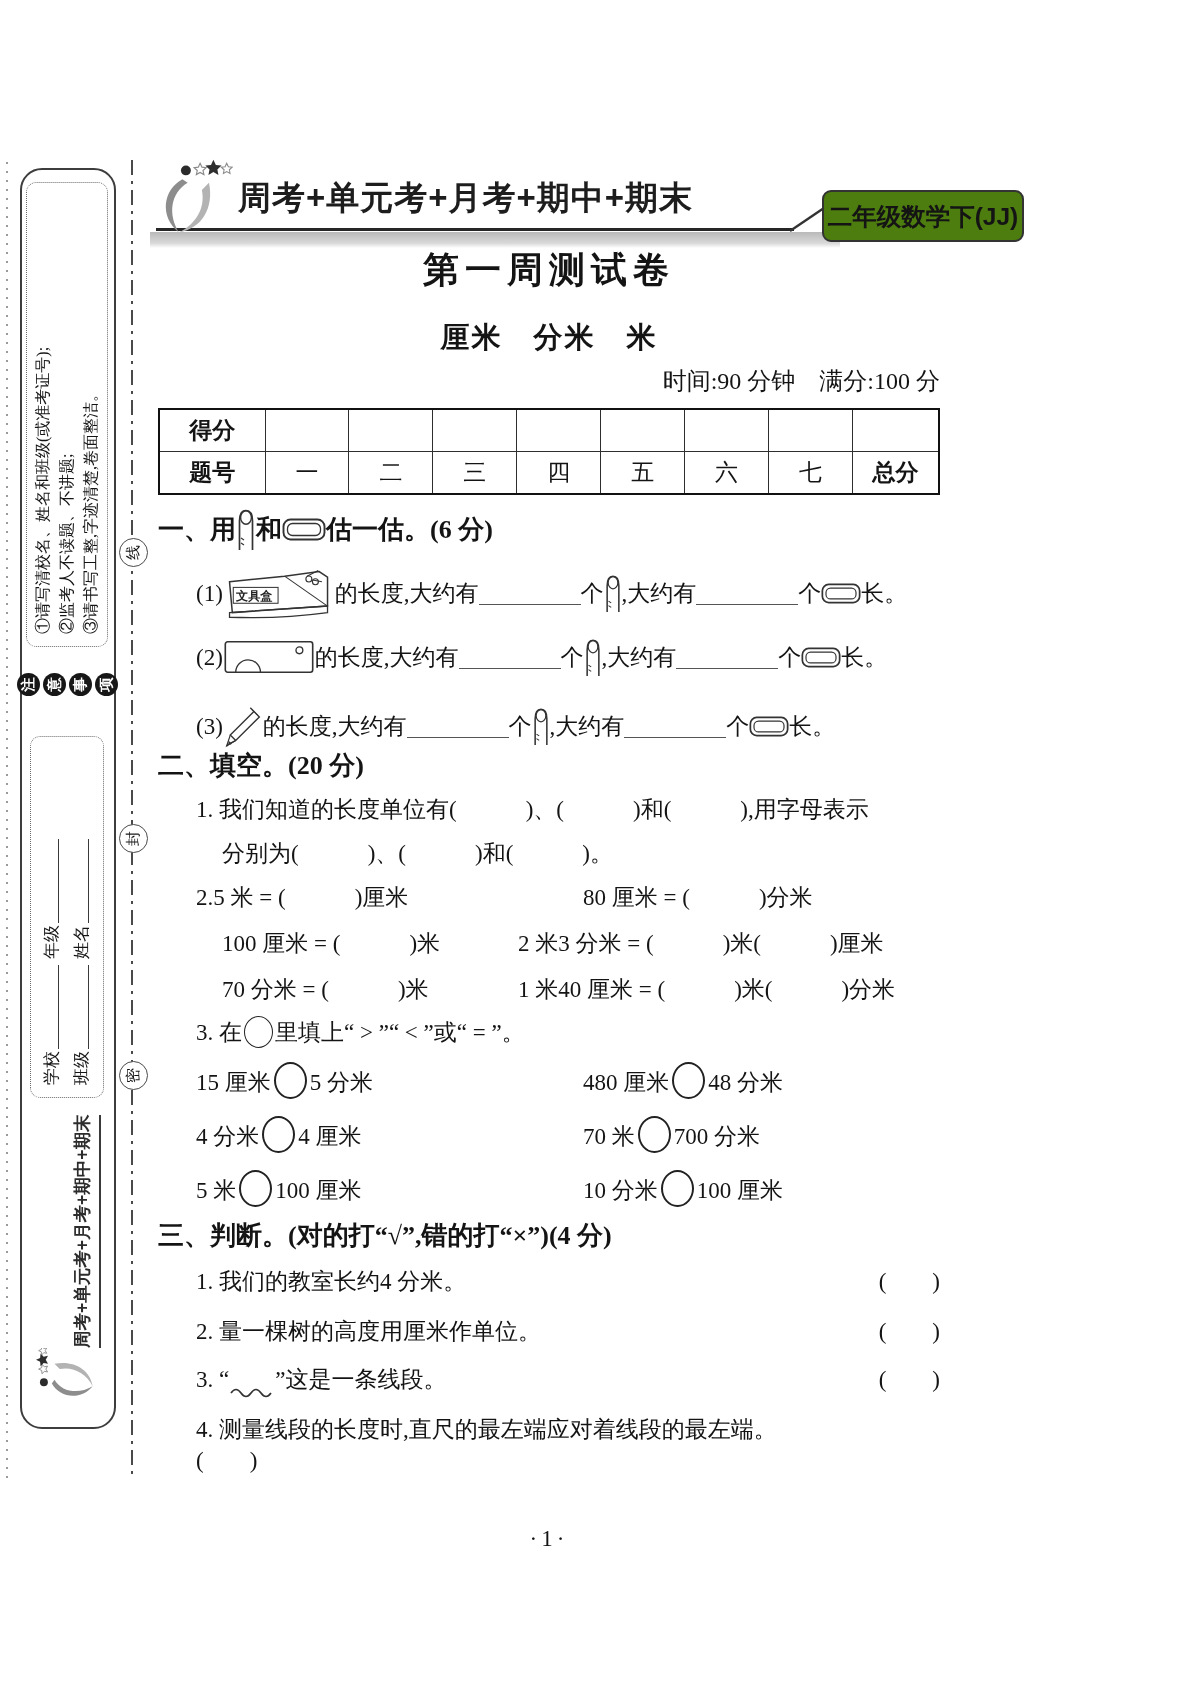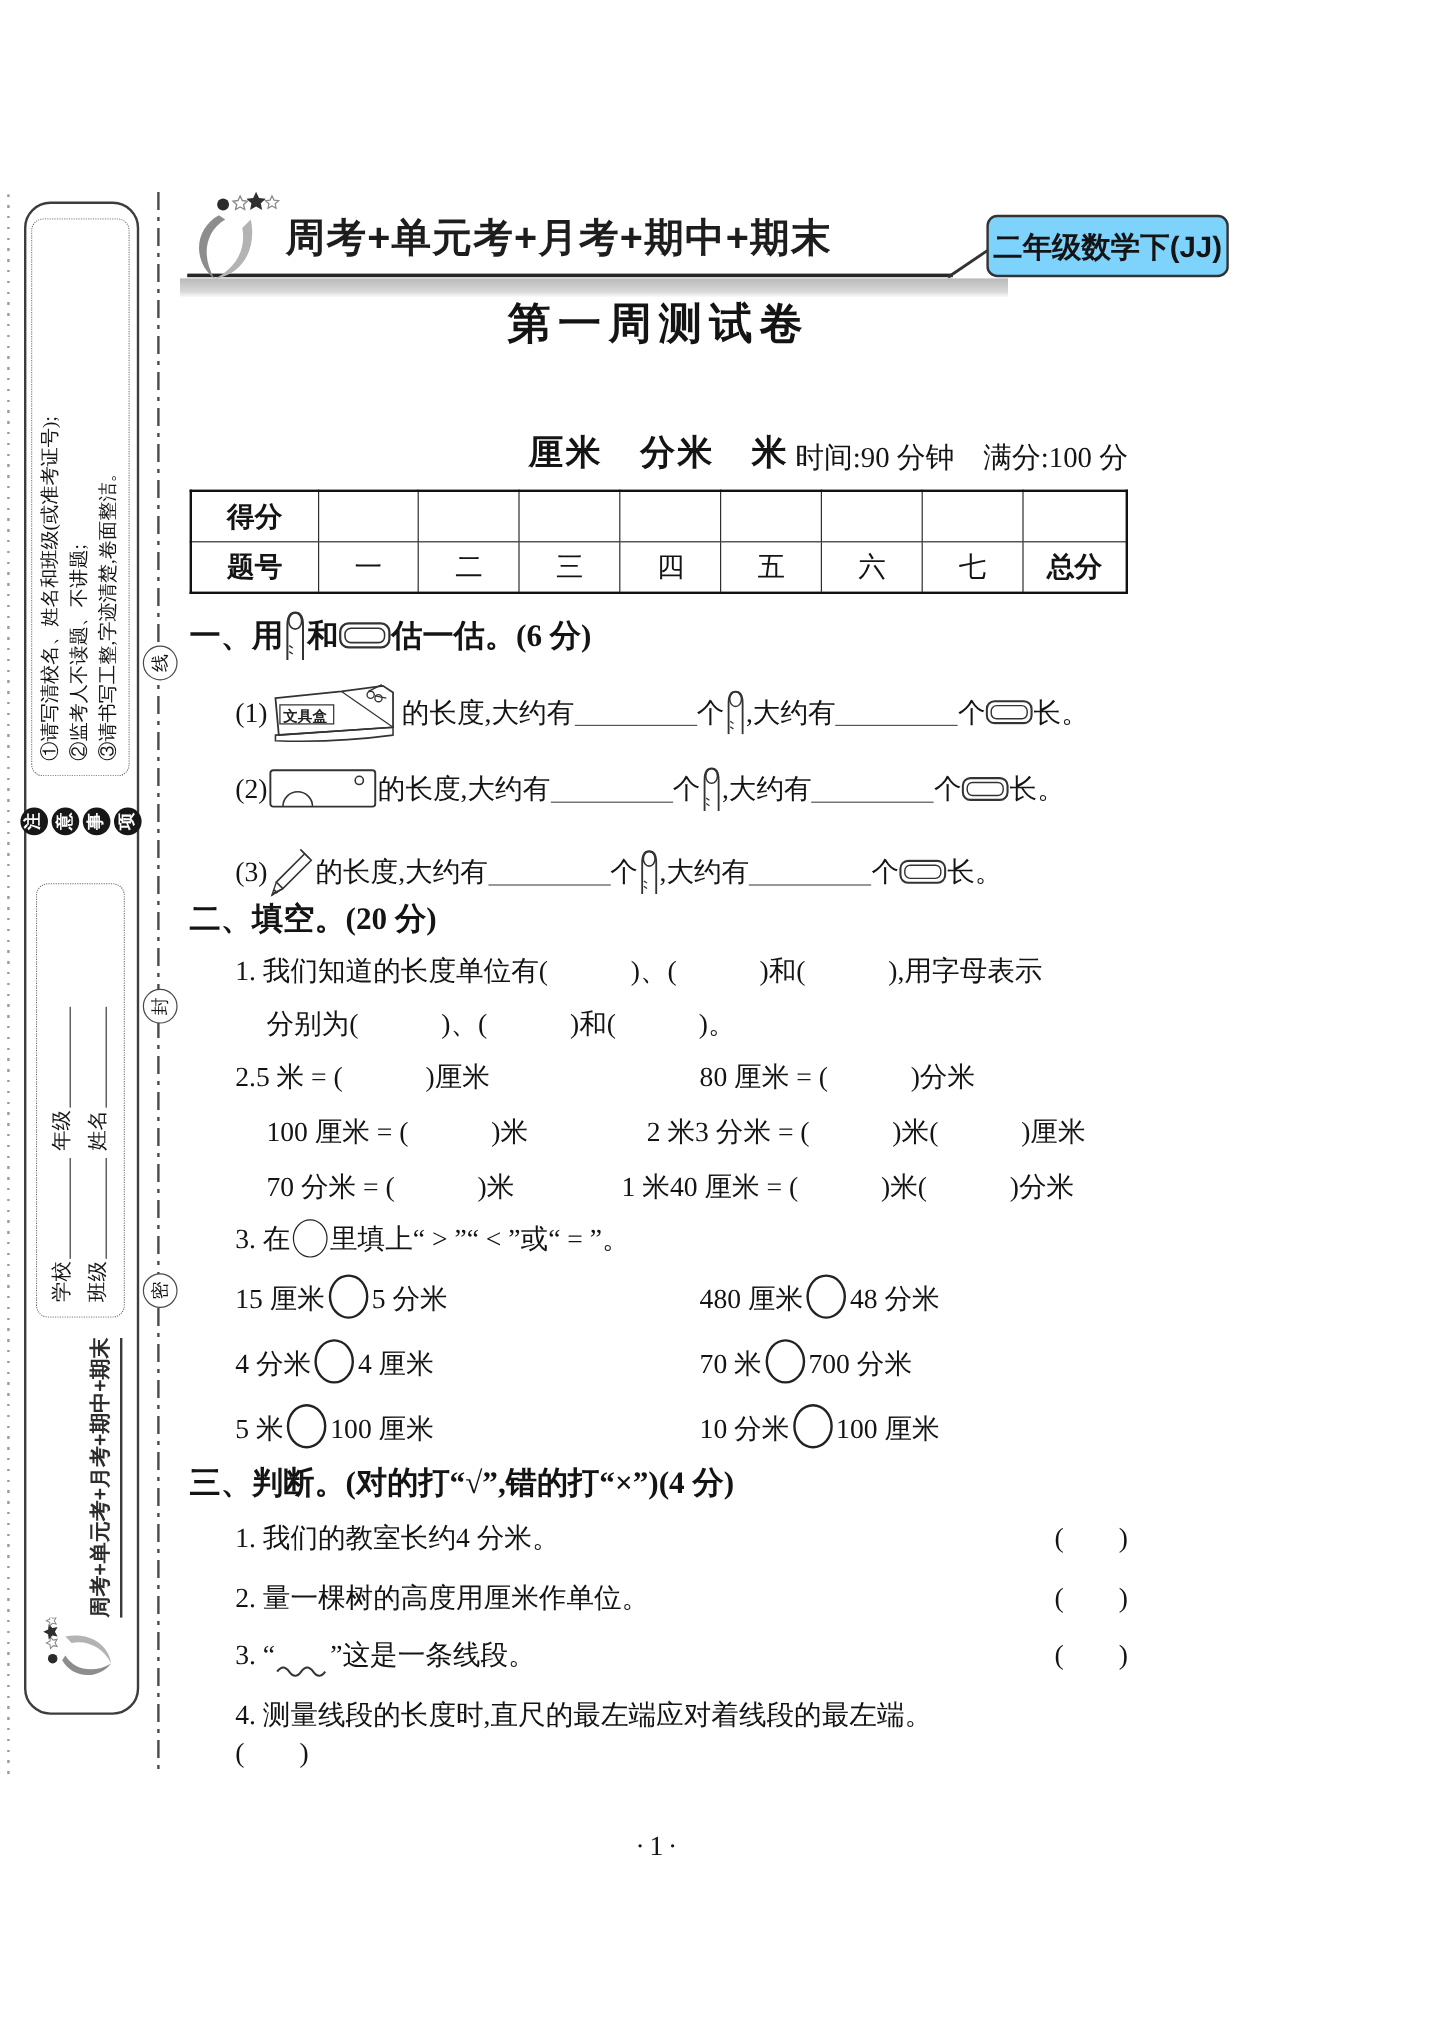--- a/index.html
+++ b/index.html
@@ -40,30 +40,30 @@
   .notice-box{flex:1;margin-left:26px;margin-right:10px;border:1.6px dotted #6a6a6a;border-radius:10px;
     padding:4px 12px;font-size:16px;line-height:24px;}
 
   
   .hdr-shadow{position:absolute;left:150px;top:232px;width:690px;height:16px;
     background:linear-gradient(180deg,#b9b9b9 0%,#d9d9d9 70%,rgba(233,233,233,0) 100%);}
   .hdr-rule{position:absolute;left:156px;top:228px;width:638px;height:2.6px;background:#262626;}
   .hdr-diag{position:absolute;left:788px;top:204px;}
   .brand-row{position:absolute;left:238px;top:176px;font-size:33px;font-weight:bold;
     letter-spacing:1px;color:#1d1d1d;white-space:nowrap;}
-  .edition-box{position:absolute;left:822px;top:179px;width:198px;height:48px;border:2.6px solid #333;
-    border-radius:9px;background:#7dd3fc;display:flex;align-items:center;justify-content:center;
+  .edition-box{position:absolute;left:822px;top:190px;width:198px;height:48px;border:2.6px solid #333;
+    border-radius:9px;background:#4d7c0f;display:flex;align-items:center;justify-content:center;
     font-size:24.5px;font-weight:bold;z-index:3;}
 
   
   .main{position:absolute;left:158px;top:0;width:782px;}
   .title{position:absolute;top:246px;width:100%;text-align:center;font-size:36px;font-weight:bold;
     letter-spacing:6px;}
   .subtitle{position:absolute;top:318px;width:100%;text-align:center;font-size:29px;font-weight:bold;
-    letter-spacing:2px;margin-top:40px;}
+    letter-spacing:2px;}
   .meta{position:absolute;top:365px;width:100%;text-align:right;font-size:24px;}
 
   table.score{position:absolute;top:408px;left:0;border-collapse:collapse;table-layout:fixed;}
   table.score td{border:1.3px solid #2e2e2e;text-align:center;font-size:23px;height:41px;padding:0;}
   table.score{border:2.6px solid #111;}
   td.thead{font-weight:bold;font-family:"Liberation Sans","DejaVu Sans",sans-serif;}
 
   .sec-h{position:absolute;left:0;font-size:26px;font-weight:bold;
     font-family:Liberation Serif, serif;white-space:nowrap;}
   .line{position:absolute;font-size:23px;white-space:nowrap;}
@@ -247,21 +247,21 @@
 
   <div class="line" style="top:794px;left:38px;">1. 我们知道的长度单位有(　　　)、(　　　)和(　　　),用字母表示</div>
   <div class="line" style="top:838px;left:64px;">分别为(　　　)、(　　　)和(　　　)。</div>
 
   <div class="line" style="top:882px;left:38px;width:744px;">
     <span>2.5 米 = (　　　)厘米</span>
     <span class="rrow">80 厘米 = (　　　)分米</span>
   </div>
   <div class="line" style="top:928px;left:64px;width:718px;">
     <span>100 厘米 = (　　　)米</span>
-    <span class="rrow2" style="left:296px;margin-left:21px;">2 米3 分米 = (　　　)米(　　　)厘米</span>
+    <span class="rrow2" style="left:296px;">2 米3 分米 = (　　　)米(　　　)厘米</span>
   </div>
   <div class="line" style="top:974px;left:64px;width:718px;">
     <span>70 分米 = (　　　)米</span>
     <span class="rrow2" style="left:296px;">1 米40 厘米 = (　　　)米(　　　)分米</span>
   </div>
 
   <div class="line" style="top:1016px;left:38px;">
     <span>3. 在</span><span class="q3-circle"></span><span>里填上“ &gt; ”“ &lt; ”或“ = ”。</span>
   </div>
 

